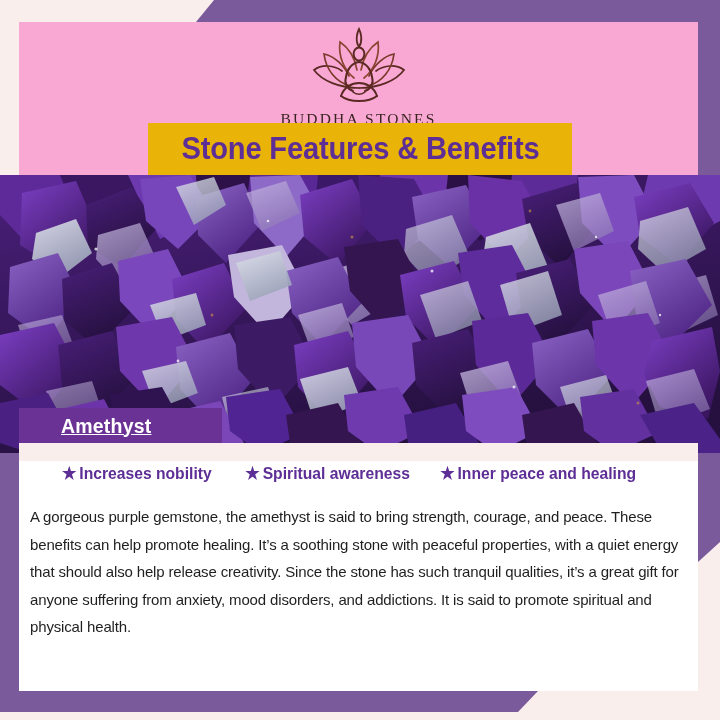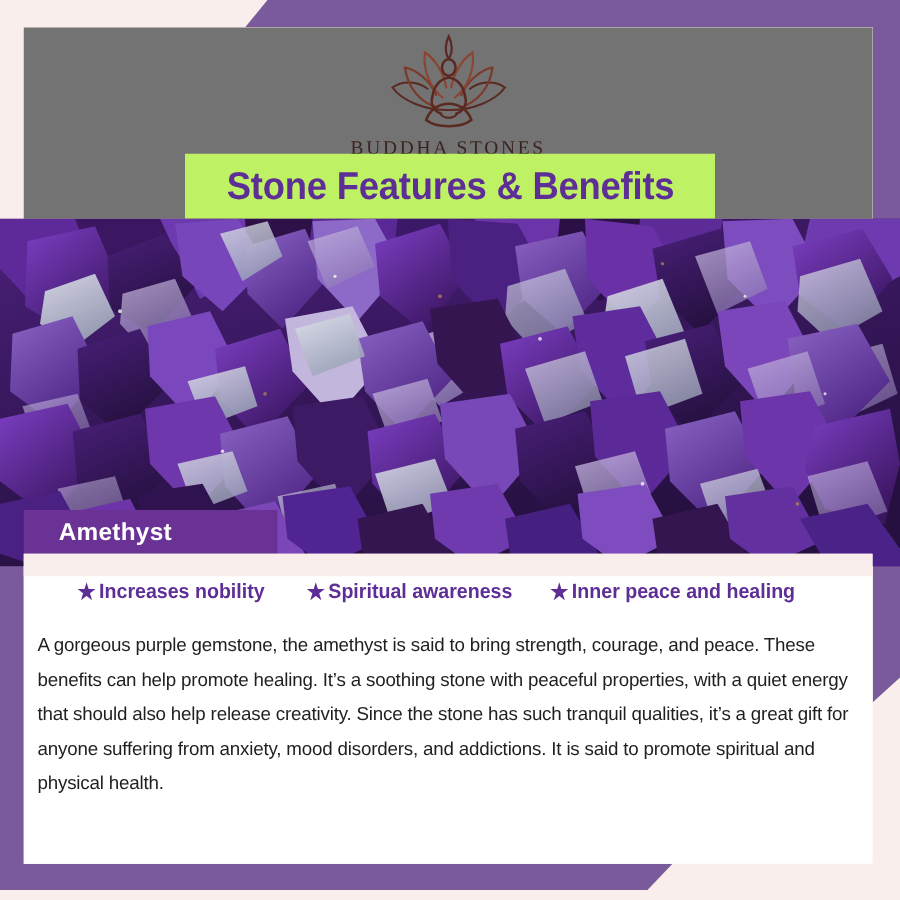--- a/index.html
+++ b/index.html
@@ -55,21 +55,21 @@
     clip-path: polygon(0 0, 100% 0, calc(100% - 20px) 100%, 0 100%);
   }
 
   
   #header {
     position: absolute;
     left: 19px;
     top: 22px;
     width: 679px;
     height: 153px;
-    background: #737373;
+    background: #f9a8d4;
   }
 
   #logo-block {
     position: absolute;
     left: 0;
     right: 0;
     top: 4px;
     text-align: center;
   }
   #logo-mark {
@@ -85,21 +85,21 @@
     font-weight: 400;
   }
 
   
   #title-card {
     position: absolute;
     left: 148px;
     top: 123px;
     width: 424px;
     height: 52px;
-    background: #bef264;
+    background: #eab308;
     display: flex;
     align-items: center;
     justify-content: center;
   }
   #poster-title {
     font-size: 31px;
     font-weight: 700;
     color: #5d2e95;
     letter-spacing: -0.2px;
     transform: scaleX(0.94);
@@ -130,22 +130,23 @@
     width: 203px;
     height: 36px;
     background: #6b3295;
     display: flex;
     align-items: center;
   }
   #stone-name {
     color: #ffffff;
     font-size: 19.5px;
     font-weight: 700;
-    padding-left: 28px;
+    padding-left: 42px;
     letter-spacing: 0.2px;
+    text-decoration: underline;
   }
 
   
   #content-panel {
     position: absolute;
     left: 19px;
     top: 443px;
     width: 679px;
     height: 248px;
     background: #ffffff;

